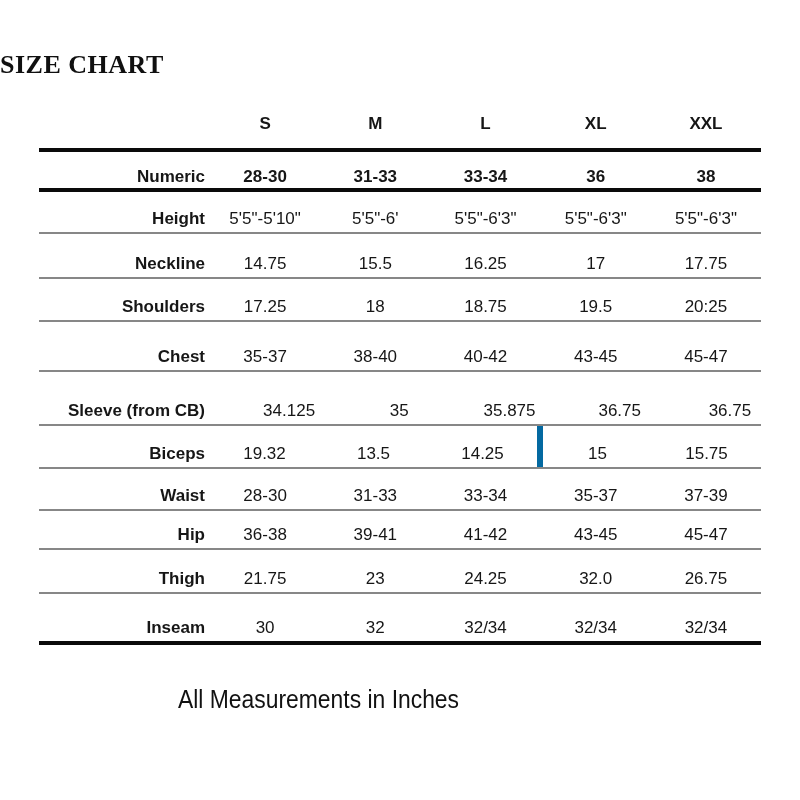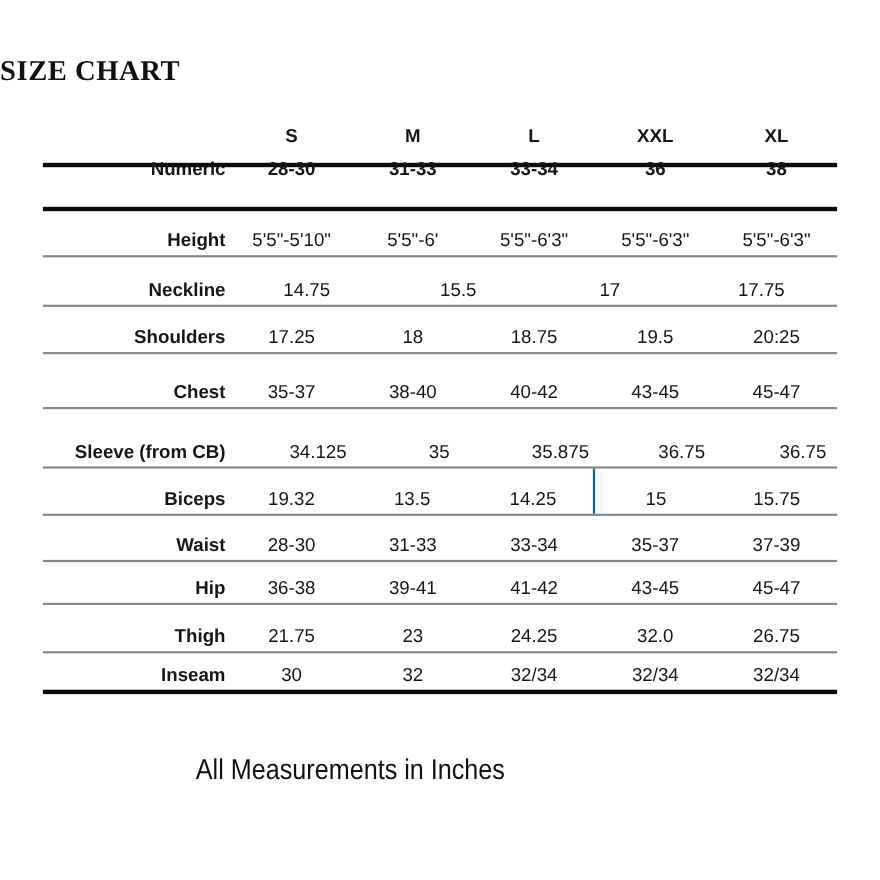--- a/index.html
+++ b/index.html
@@ -24,54 +24,54 @@
     padding-bottom:3px;font-size:17px;white-space:nowrap;
   }
   .label-cell{
     flex:0 0 166px;justify-content:flex-end;padding-right:5px;
     font-weight:bold;
   }
   .col-header{font-weight:bold;}
   .header-row{height:54px;border-bottom:4px solid #0a0a0a;}
   .header-row .cell{padding-bottom:14px;}
   .r0{height:40px;border-bottom:4px solid #0a0a0a;}
-  .r0 .cell{font-weight:bold;padding-bottom:24px;}
+  .r0 .cell{font-weight:bold;padding-bottom:1px;}
   .r1{height:42px;}
   .r2{height:45px;}
   .r3{height:43px;}
   .r4{height:50px;}
   .r5{height:54px;gap:48px;}
   .r6{height:43px;}
-  .r6 .cell:nth-child(5){border-left:2px solid #0369a1;}
+  .r6 .cell:nth-child(5){border-left:6px solid #0369a1;}
   .r7{height:42px;}
   .r8{height:39px;}
   .r9{height:44px;}
-  .r10{height:37px;border-bottom:4px solid #0a0a0a;}
+  .r10{height:51px;border-bottom:4px solid #0a0a0a;}
   .footer{
     position:absolute;left:178px;top:684px;margin:0;
     font-size:26px;font-weight:400;color:#111;
     transform:scaleX(0.88);transform-origin:left center;white-space:nowrap;
   }
 </style>
 </head>
 <body>
 
 <div class="page">
 
   <h1 class="title">SIZE CHART</h1>
 
   <div class="size-table">
     <div class="trow header-row">
       <div class="cell label-cell"></div>
 
     <div class="cell col-header">S</div>
         <div class="cell col-header">M</div>
         <div class="cell col-header">L</div>
+        <div class="cell col-header">XL</div>
         <div class="cell col-header">XXL</div>
-        <div class="cell col-header">XL</div>
       </div>
     <div id="rows-container">
 
     <div class="trow r0">
           <div class="cell label-cell">Numeric</div>
           <div class="cell value-cell">28-30</div>
           <div class="cell value-cell">31-33</div>
           <div class="cell value-cell">33-34</div>
           <div class="cell value-cell">36</div>
           <div class="cell value-cell">38</div>
@@ -81,20 +81,21 @@
           <div class="cell value-cell">5'5"-5'10"</div>
           <div class="cell value-cell">5'5"-6'</div>
           <div class="cell value-cell">5'5"-6'3"</div>
           <div class="cell value-cell">5'5"-6'3"</div>
           <div class="cell value-cell">5'5"-6'3"</div>
         </div>
         <div class="trow r2">
           <div class="cell label-cell">Neckline</div>
           <div class="cell value-cell">14.75</div>
           <div class="cell value-cell">15.5</div>
+          <div class="cell value-cell">16.25</div>
           <div class="cell value-cell">17</div>
           <div class="cell value-cell">17.75</div>
         </div>
         <div class="trow r3">
           <div class="cell label-cell">Shoulders</div>
           <div class="cell value-cell">17.25</div>
           <div class="cell value-cell">18</div>
           <div class="cell value-cell">18.75</div>
           <div class="cell value-cell">19.5</div>
           <div class="cell value-cell">20:25</div>

